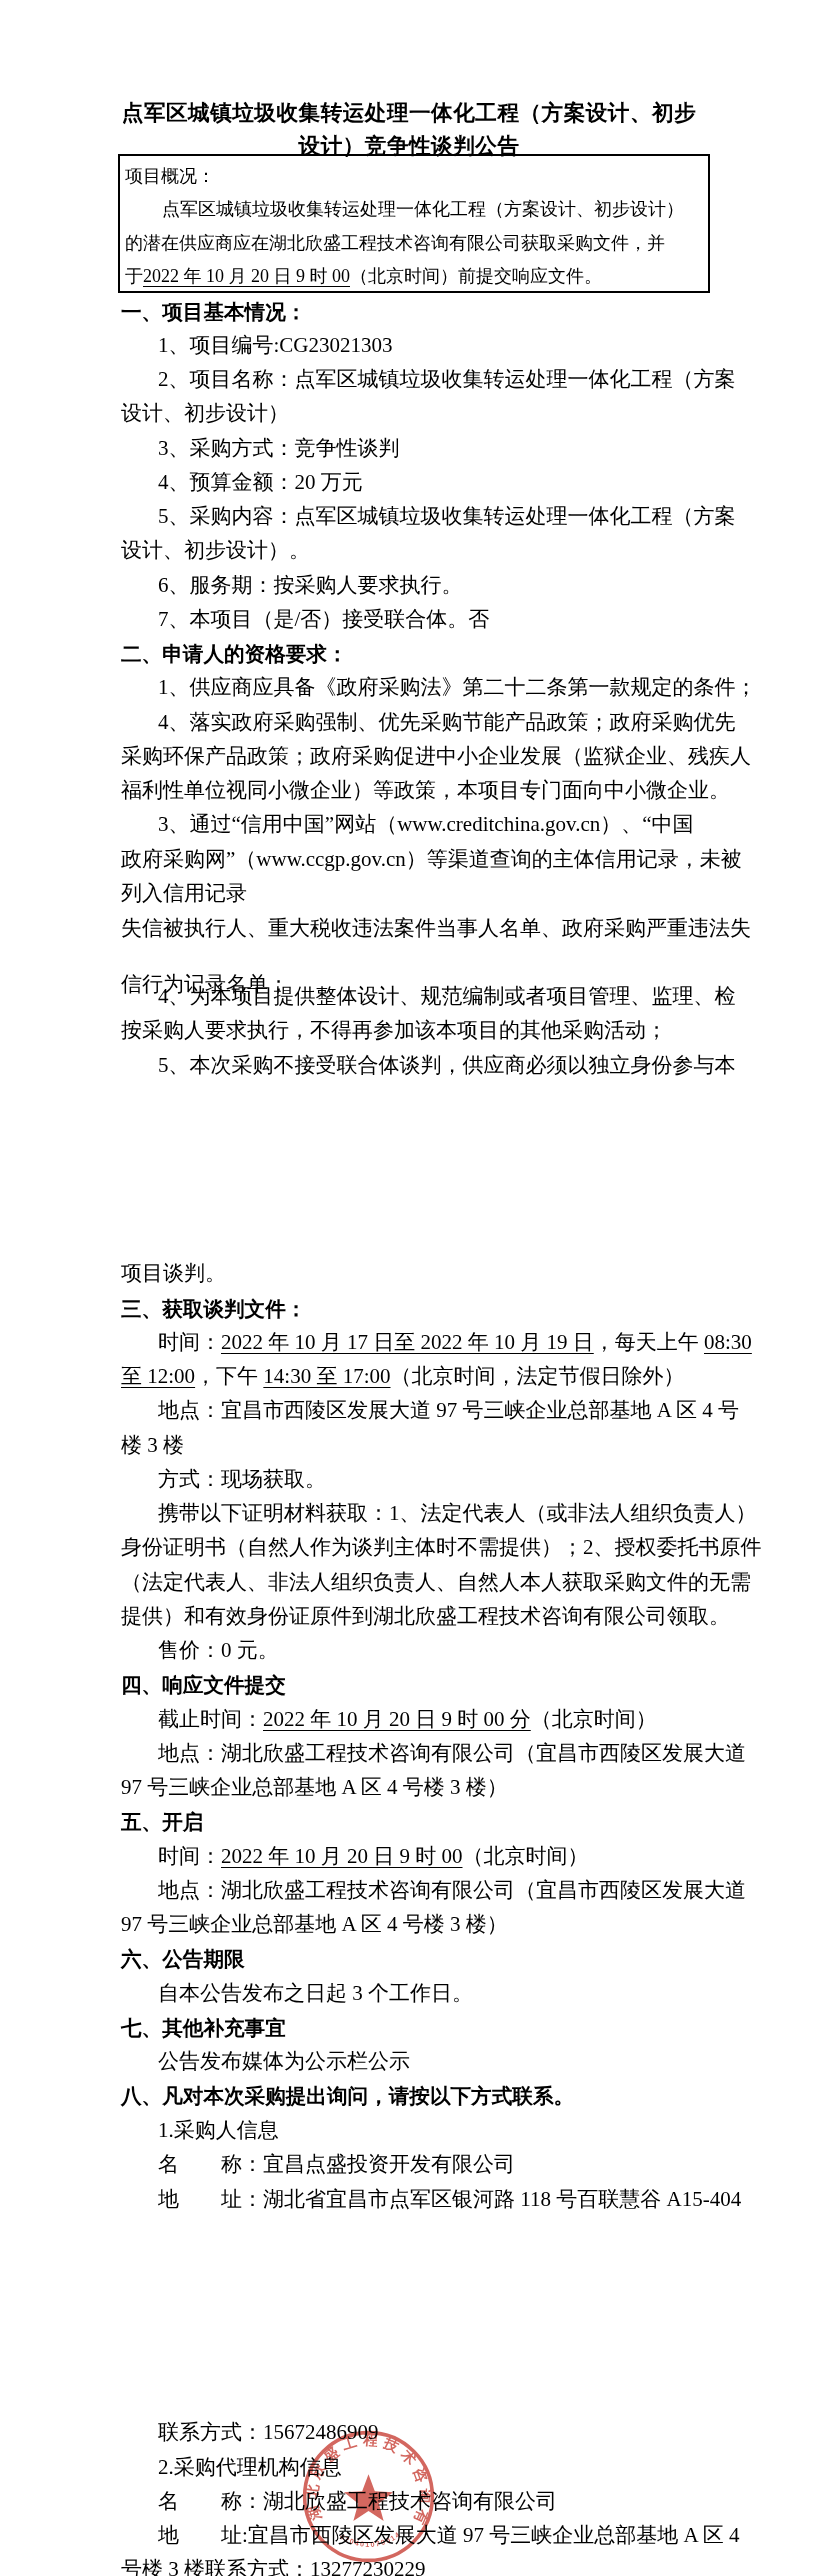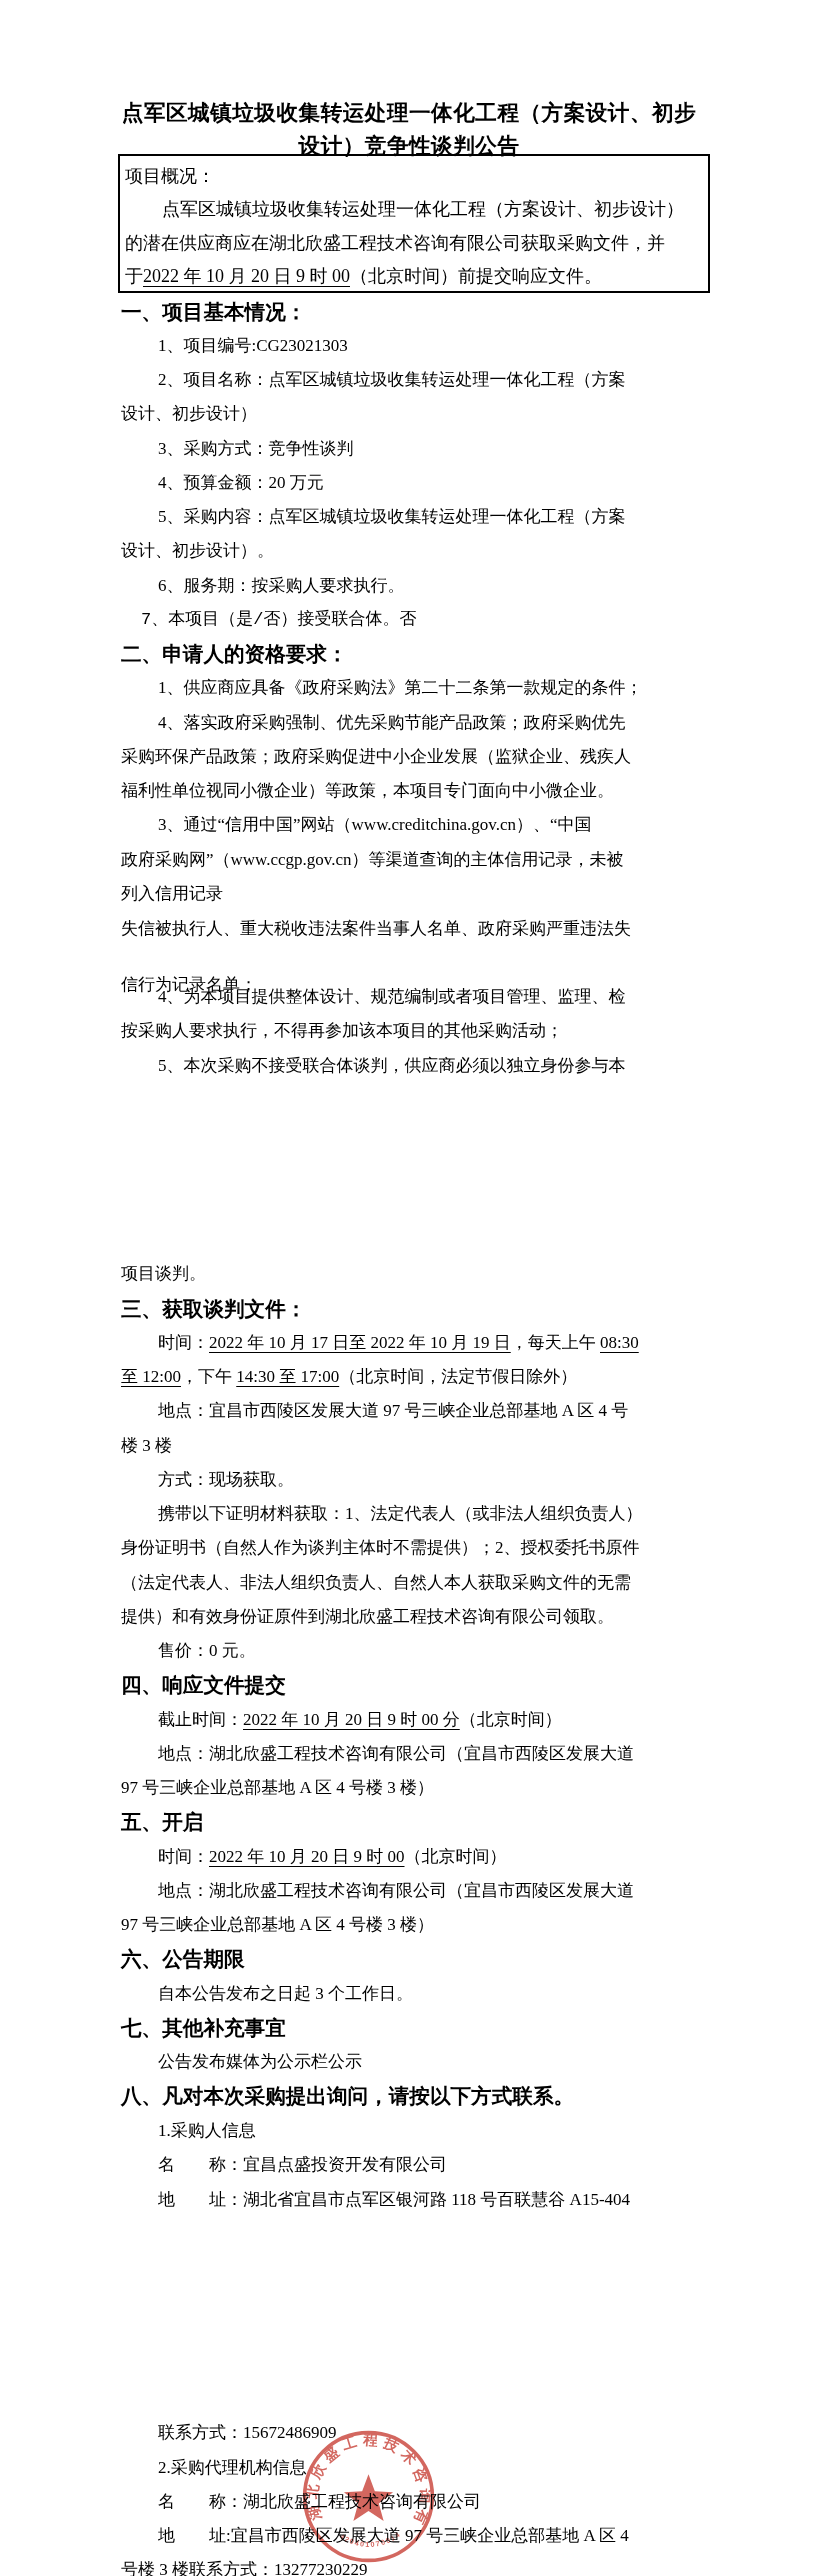--- a/index.html
+++ b/index.html
@@ -1,20 +1,20 @@
 <!DOCTYPE html>
 <html style="font-size:8.2px"><head>
 <meta charset="utf-8">
 <style>
   html,body{margin:0;padding:0;background:#ffffff;}
   .page{position:relative;width:818px;height:3470px;background:#ffffff;overflow:hidden;}
   .line{position:absolute;white-space:pre;color:#000;}
   .st-title{font-family:"Liberation Serif","DejaVu Serif",serif;font-weight:bold;font-size:21.6px;line-height:29px;left:0;width:100%;text-align:center;letter-spacing:0.5px;}
   .st-h{font-family:"Liberation Sans","DejaVu Sans",sans-serif;font-weight:bold;font-size:20.6px;line-height:26px;}
-  .st-body{font-family:"Liberation Serif","DejaVu Serif",serif;font-size:17px;line-height:25px;}
+  .st-body{font-family:"Liberation Serif","DejaVu Serif",serif;font-size:21px;line-height:25px;}
   .st-box{font-family:"Liberation Serif","DejaVu Serif",serif;font-size:18px;line-height:24px;}
   .u{text-decoration:underline;text-underline-offset:3.6px;text-decoration-thickness:1px;}
   .box{position:absolute;border:2.1px solid #000;background:transparent;}
   .seal{position:absolute;opacity:.82;mix-blend-mode:multiply;}
   .seal text{font-family:"Liberation Sans","DejaVu Sans",sans-serif;font-weight:bold;}
 </style>
 </head>
 <body>
 
 <div class="page">
@@ -28,21 +28,21 @@
       <div class="line st-box" style="top: 264px; left: 125px;"><span>于</span><span class="u">2022 年 10 月 20 日 9 时 00</span><span>（北京时间）前提交响应文件。</span></div>
       <div class="line st-h" style="top: 299px; left: 121px;"><span>一、项目基本情况：</span></div>
       <div class="line st-body" style="top: 333px; left: 158px;"><span>1、项目编号:CG23021303</span></div>
       <div class="line st-body" style="top: 367px; left: 158px;"><span>2、项目名称：点军区城镇垃圾收集转运处理一体化工程（方案</span></div>
       <div class="line st-body" style="top: 401px; left: 121px;"><span>设计、初步设计）</span></div>
       <div class="line st-body" style="top: 436px; left: 158px;"><span>3、采购方式：竞争性谈判</span></div>
       <div class="line st-body" style="top: 470px; left: 158px;"><span>4、预算金额：20 万元</span></div>
       <div class="line st-body" style="top: 504px; left: 158px;"><span>5、采购内容：点军区城镇垃圾收集转运处理一体化工程（方案</span></div>
       <div class="line st-body" style="top: 538px; left: 121px;"><span>设计、初步设计）。</span></div>
       <div class="line st-body" style="top: 573px; left: 158px;"><span>6、服务期：按采购人要求执行。</span></div>
-      <div class="line st-body" style="top: 607px; left: 141px; font-family: Liberation Mono, monospace;"><span>7、本项目（是/否）接受联合体。否</span></div>
+      <div class="line st-body" style="top: 607px; left: 158px;"><span>7、本项目（是/否）接受联合体。否</span></div>
       <div class="line st-h" style="top: 641px; left: 121px;"><span>二、申请人的资格要求：</span></div>
       <div class="line st-body" style="top: 675px; left: 158px;"><span>1、供应商应具备《政府采购法》第二十二条第一款规定的条件；</span></div>
       <div class="line st-body" style="top: 710px; left: 158px;"><span>4、落实政府采购强制、优先采购节能产品政策；政府采购优先</span></div>
       <div class="line st-body" style="top: 744px; left: 121px;"><span>采购环保产品政策；政府采购促进中小企业发展（监狱企业、残疾人</span></div>
       <div class="line st-body" style="top: 778px; left: 121px;"><span>福利性单位视同小微企业）等政策，本项目专门面向中小微企业。</span></div>
       <div class="line st-body" style="top: 812px; left: 158px;"><span>3、通过“信用中国”网站（www.creditchina.gov.cn）、“中国</span></div>
       <div class="line st-body" style="top: 847px; left: 121px;"><span>政府采购网”（www.ccgp.gov.cn）等渠道查询的主体信用记录，未被</span></div>
       <div class="line st-body" style="top: 881px; left: 121px;"><span>列入信用记录</span></div>
       <div class="line st-body" style="top: 916px; left: 121px;"><span>失信被执行人、重大税收违法案件当事人名单、政府采购严重违法失</span></div>
       <div class="line st-body" style="top: 950px; left: 121px; margin-top: 22px;"><span>信行为记录名单；</span></div>

